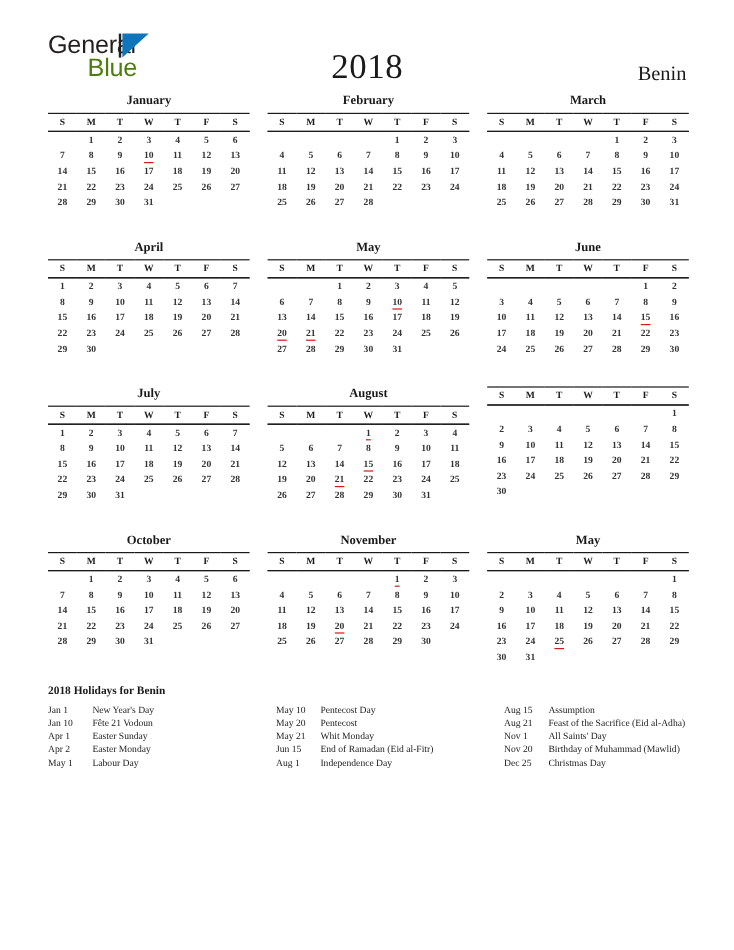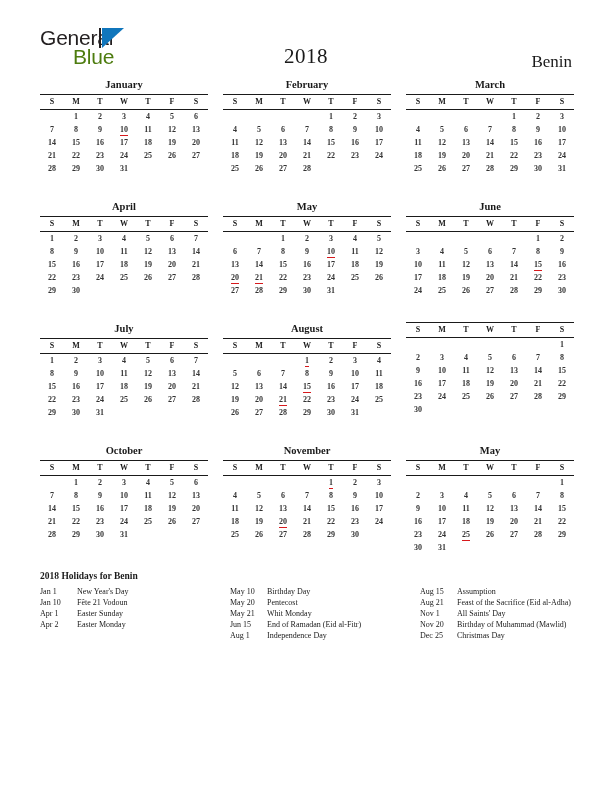--- a/index.html
+++ b/index.html
@@ -71,21 +71,21 @@
   }
   .logo-bar {
     position: absolute;
     left: 59px;
     top: 2px;
     width: 2px;
     height: 20px;
     background: #231f20;
   }
   .title-year {
-    font-size: 21px;
+    font-size: 29px;
     line-height: 32px;
     color: #1a1a1a;
     position: absolute;
     left: 50%;
     transform: translateX(-50%);
     bottom: 0;
     letter-spacing: 0.5px;
   }
   .title-country {
     font-size: 17px;
@@ -997,25 +997,29 @@
             <span class="holiday-name">Fête 21 Vodoun</span>
           </div>
           <div class="holiday-row">
             <span class="holiday-date">Apr 1</span>
             <span class="holiday-name">Easter Sunday</span>
           </div>
           <div class="holiday-row">
             <span class="holiday-date">Apr 2</span>
             <span class="holiday-name">Easter Monday</span>
           </div>
+          <div class="holiday-row">
+            <span class="holiday-date">May 1</span>
+            <span class="holiday-name">Labour Day</span>
+          </div>
         </div>
         <div class="holiday-col">
           <div class="holiday-row">
             <span class="holiday-date">May 10</span>
-            <span class="holiday-name">Birthday Day</span>
+            <span class="holiday-name">Pentecost Day</span>
           </div>
           <div class="holiday-row">
             <span class="holiday-date">May 20</span>
             <span class="holiday-name">Pentecost</span>
           </div>
           <div class="holiday-row">
             <span class="holiday-date">May 21</span>
             <span class="holiday-name">Whit Monday</span>
           </div>
           <div class="holiday-row">

